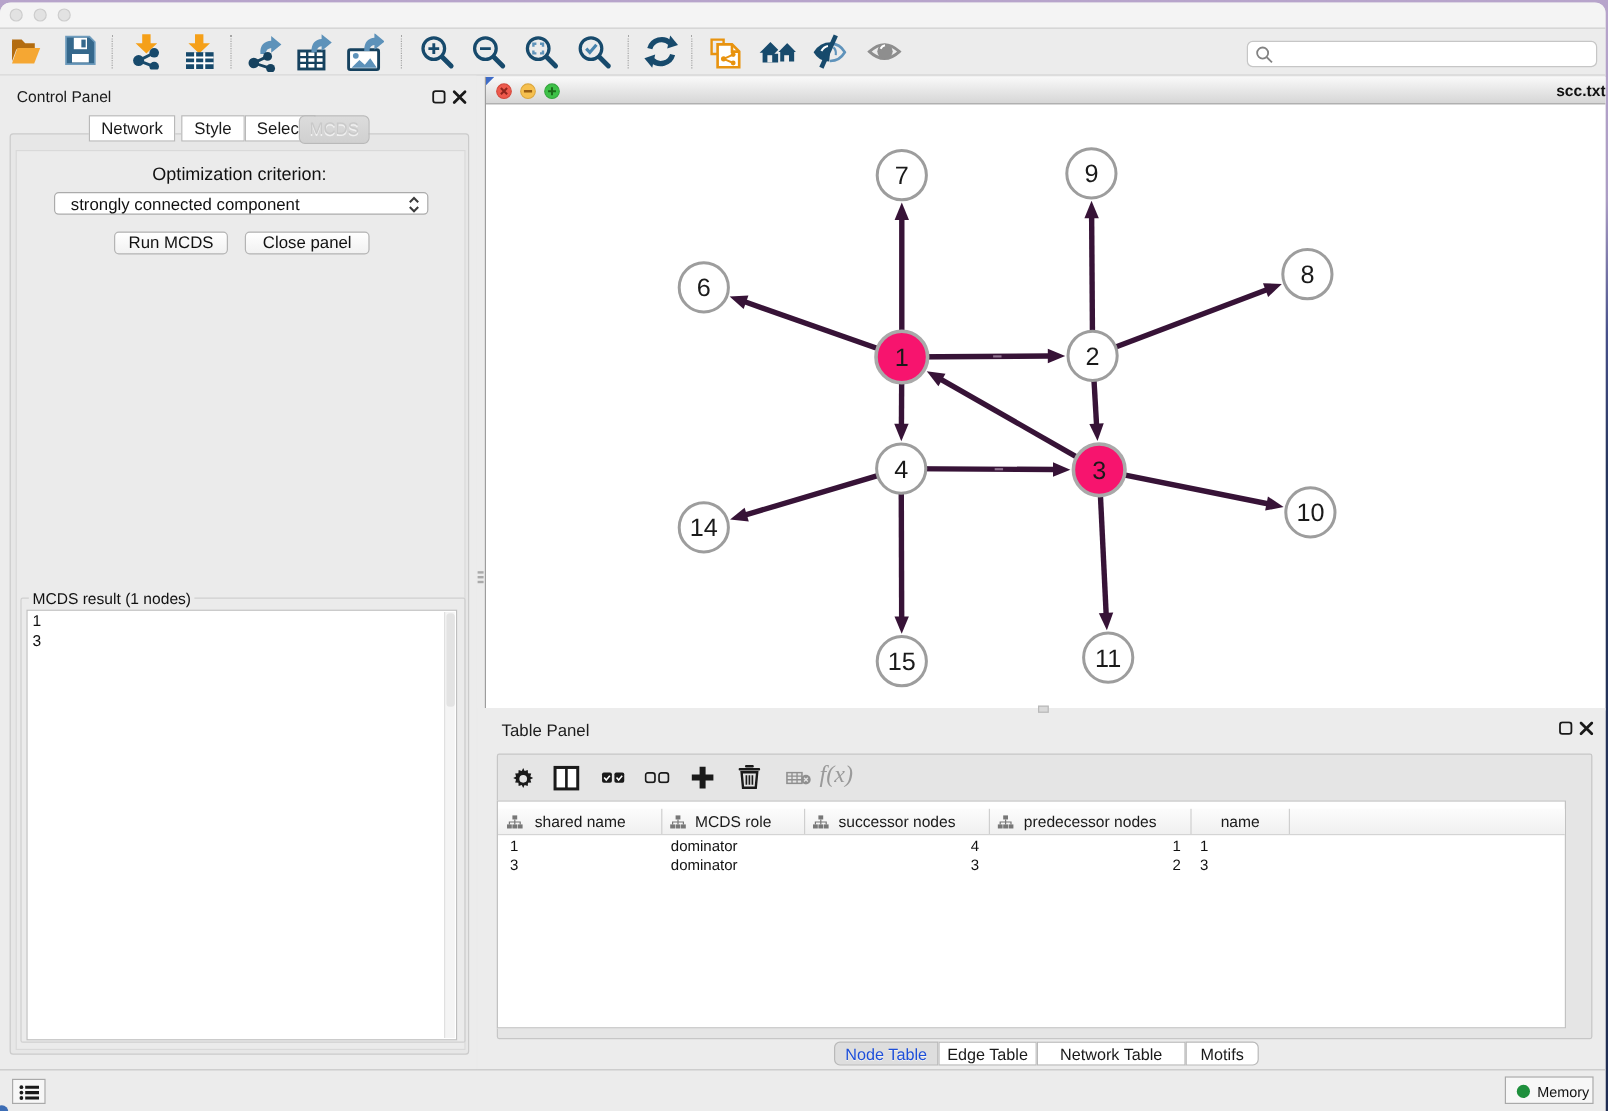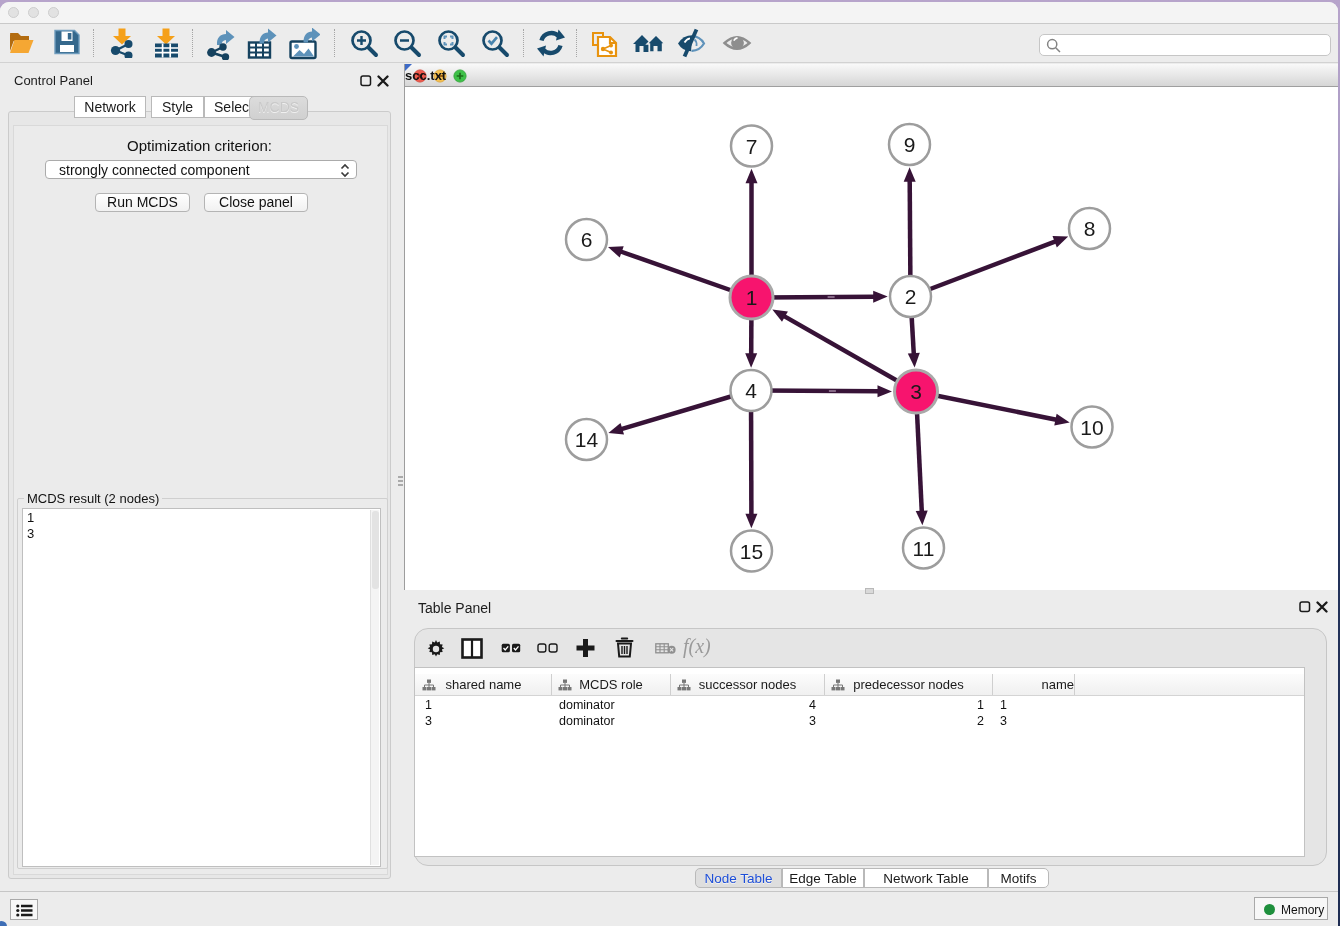--- a/index.html
+++ b/index.html
@@ -26,26 +26,26 @@
   #cp-inner { position:absolute; left:4px; top:13px; width:375px; height:750px; background:#ebebeb; border:1px solid #d9d9d9; }
   #cp-select { position:absolute; left:36px; top:48px; width:312px; height:19px; background:#fff; border:1px solid #ababab; border-radius:4px; font-size:14px; color:#111; line-height:18px; padding-left:13px; }
   .cpbtn { position:absolute; top:81px; height:19px; line-height:17px; background:linear-gradient(#ffffff,#f1f1f1); border:1px solid #b4b4b4; border-radius:4px; text-align:center; font-size:14px; color:#111; }
   #mcds-box { position:absolute; left:8px; top:386px; width:371px; height:371px; border:1px solid #cfcfcf; border-radius:2px; }
   #mcds-legend { position:absolute; left:6px; top:-8px; background:#ebebeb; padding:0 3px; font-size:13px; color:#111; }
   #mcds-text { position:absolute; left:4px; top:9px; width:359px; height:359px; background:#fff; border:1px solid #bfbfbf; font-size:13px; color:#111; padding:1px 0 0 4px; line-height:16px; }
   #mcds-scroll { position:absolute; right:1px; top:1px; width:9px; height:355px; background:#f4f4f4; border-left:1px solid #e0e0e0; }
   
   #netwin { position:absolute; left:404px; top:62px; width:934px; height:528px; background:#fff; border-left:1px solid #9d9d9d; }
   #nw-title { position:absolute; left:0; top:0; width:100%; height:23px; background:linear-gradient(180deg,#f9f9f9,#d6d6d6); border-bottom:1px solid #9f9f9f; }
-  #nw-name { position:absolute; top:4px; width:100%; text-align:left; font-size:13px; font-weight:bold; color:#111; }
+  #nw-name { position:absolute; top:4px; width:100%; text-align:right; font-size:13px; font-weight:bold; color:#111; }
   
   #tpanel { position:absolute; left:398px; top:588px; width:940px; height:301px; background:#ececec; }
   
   #statusbar { position:absolute; left:0; top:889px; width:1338px; height:35px; background:#ececec; border-top:1px solid #c6c6c6; }
-  #ttoolbar { position:absolute; left:16px; top:38px; width:913px; height:238px; background:#e5e5e5; border:1px solid #c6c6c6; border-radius:14px; }
+  #ttoolbar { position:absolute; left:16px; top:38px; width:913px; height:238px; background:#e5e5e5; border:1px solid #c6c6c6; border-radius:2px; }
   #ttable { position:absolute; left:-1px; top:38px; width:891px; height:190px; background:#fff; border:1px solid #c2c2c2; }
   .thead { position:absolute; left:0; top:6px; width:100%; height:22px; background:linear-gradient(#fcfcfc,#f0f0f0); border-bottom:1px solid #d4d4d4; }
   .thc { position:absolute; top:0; height:21px; border-left:1px solid #cfcfcf; display:flex; align-items:center; justify-content:center; font-size:13px; color:#1a1a1a; }
   .thc:first-child { border-left:none; }
   .hier { position:absolute; left:6px; top:5px; width:14px; height:12px; }
   .trow { position:absolute; left:0; width:100%; height:16px; font-size:12.5px; color:#111; }
   .trow span { position:absolute; top:1px; }
   .btab { position:absolute; top:278px; height:20px; background:#fff; border:1px solid #b9b9b9; font-size:13.5px; color:#1a1a1a; text-align:center; line-height:19px; }
   #listbtn { position:absolute; left:10px; top:7px; width:28px; height:21px; background:#f7f7f7; border:1px solid #a9a9a9; }
   #membtn { position:absolute; left:1254px; top:5px; width:74px; height:23px; background:#f7f7f7; border:1px solid #a9a9a9; }
@@ -203,21 +203,21 @@
       <div id="cp-inner"></div>
       <div id="cp-select">strongly connected component
         <svg style="position:absolute; right:5px; top:2px;" width="12" height="15" viewBox="0 0 12 15">
           <path d="M2.5 5.5 L6 2 L9.5 5.5 M2.5 9.5 L6 13 L9.5 9.5" fill="none" stroke="#3b3b3b" stroke-width="1.7"></path>
         </svg>
       </div>
       <div style="position:absolute; left:0; top:25px; width:100%; text-align:center; font-size:15px; color:#111;">Optimization criterion:</div>
       <div class="cpbtn" style="left:86px; width:95px;">Run MCDS</div>
       <div class="cpbtn" style="left:195px; width:104px;">Close panel</div>
       <div id="mcds-box">
-        <span id="mcds-legend">MCDS result (2 nodes)</span>
+        <span id="mcds-legend">MCDS result (1 nodes)</span>
         <div id="mcds-text">1<br>3
           <div id="mcds-scroll">
               <div style="position:absolute; left:1px; top:1px; width:7px; height:78px; background:#e3e3e3; border-radius:3px;"></div>
             </div>
         </div>
       </div>
     </div>
   </div>
   <div id="netwin">
     <div id="nw-title">
@@ -380,21 +380,21 @@
               <svg class="hier" viewBox="0 0 14 12">
                 <rect x="5" y="0.5" width="4" height="3.4" fill="#777"></rect>
                 <rect x="0.5" y="8" width="4" height="3.4" fill="#777"></rect>
                 <rect x="5" y="8" width="4" height="3.4" fill="#777"></rect>
                 <rect x="9.5" y="8" width="4" height="3.4" fill="#777"></rect>
                 <path d="M7 4 v2 M2.5 8 V6 H11.5 V8 M7 6 v2" stroke="#777" fill="none"></path>
               </svg>
               <span>predecessor nodes</span>
             </div>
         <div class="thc" style="left:577px; width:83px; border-right:1px solid #cfcfcf;">
-              <span style="width:100%; text-align:right;">name</span>
+              <span style="width:100%; text-align:center;">name</span>
             </div>
       </div>
       <div class="trow" style="top:29px;">
             <span style="left:10px;">1</span>
             <span style="left:144px;">dominator</span>
             <span style="left:255px; width:146px; text-align:right;">4</span>
             <span style="left:409px; width:160px; text-align:right;">1</span>
             <span style="left:585px;">1</span>
           </div>
       <div class="trow" style="top:45px;">

